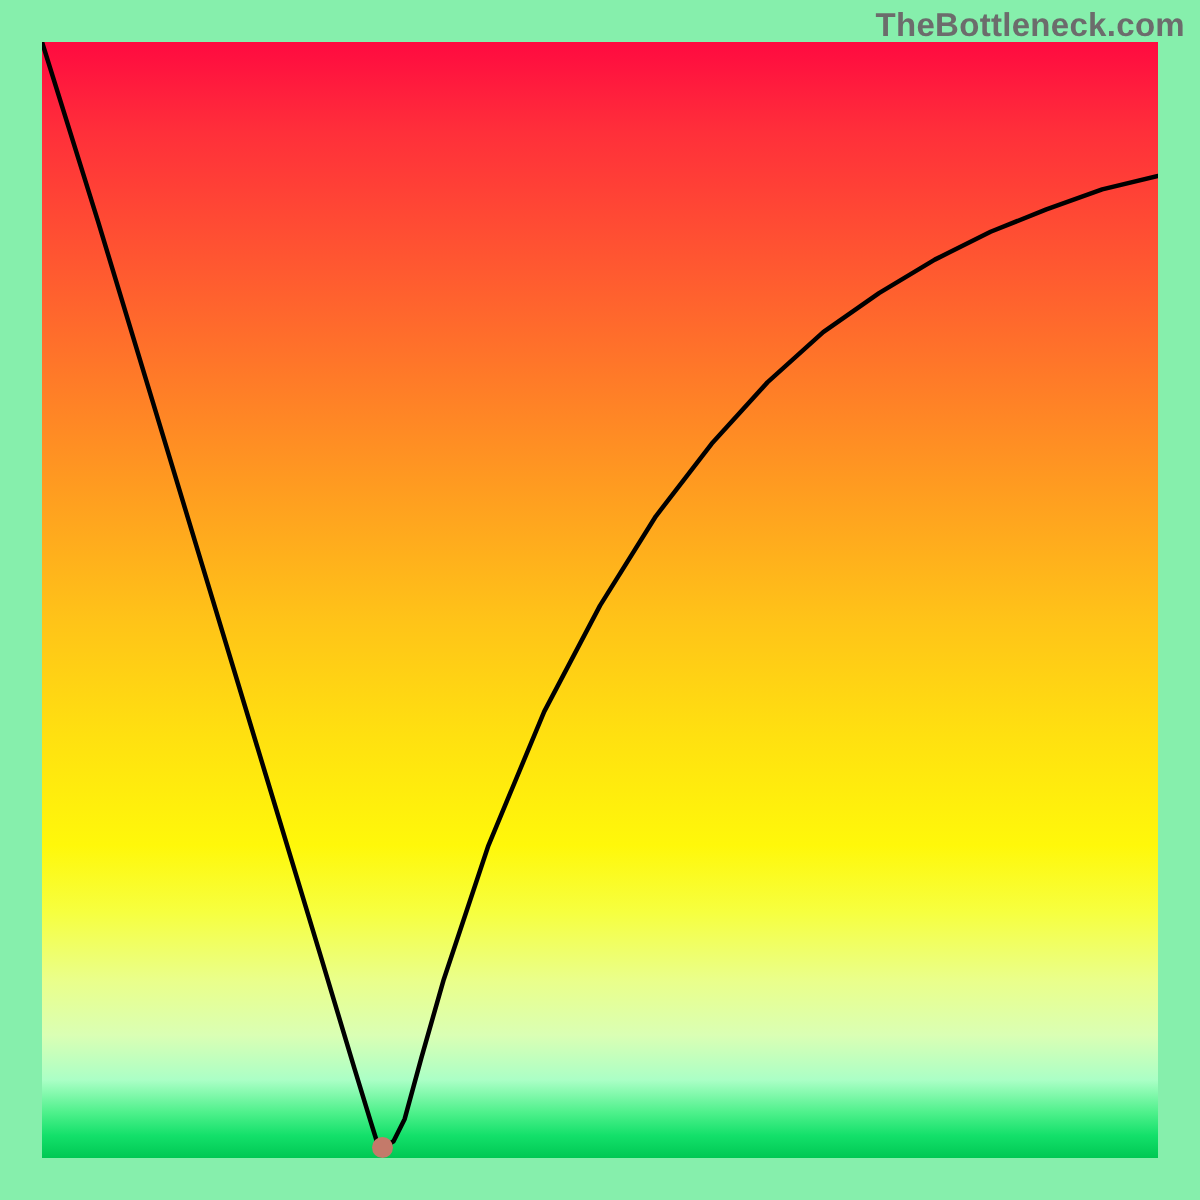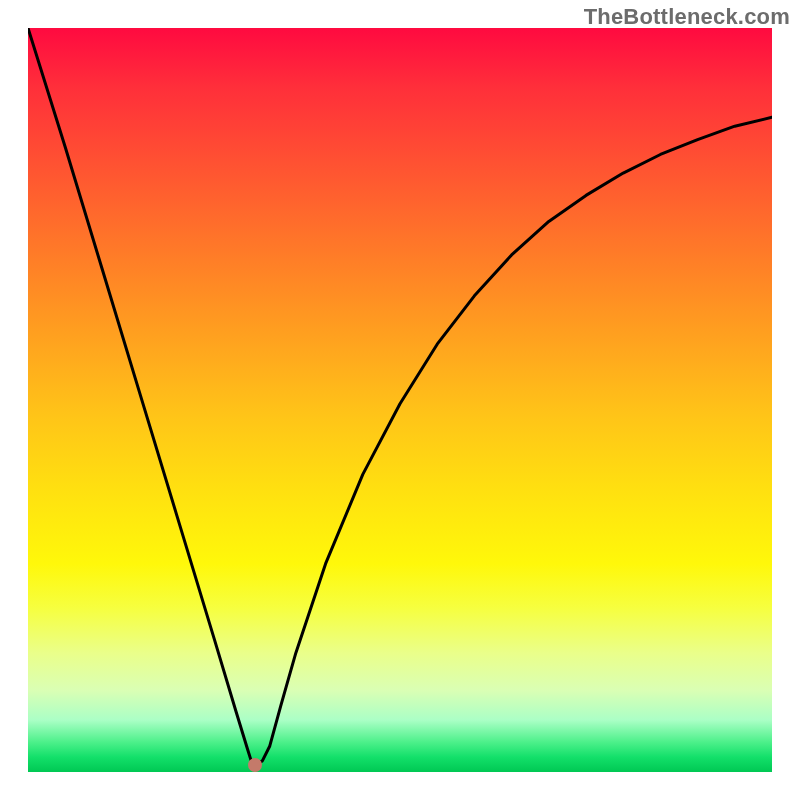--- a/index.html
+++ b/index.html
@@ -8,21 +8,21 @@
     width: 800px;
     height: 800px;
     background: #000;
     font-family: Arial, Helvetica, sans-serif;
     overflow: hidden;
   }
   .frame {
     position: relative;
     width: 800px;
     height: 800px;
-    background: #ffffff;
+    background: #86efac;
     text-decoration: underline;
   }
   .attribution {
     position: absolute;
     top: 4px;
     right: 10px;
     color: #6c6c6c;
     font-size: 22px;
     font-weight: 600;
     letter-spacing: 0.2px;

